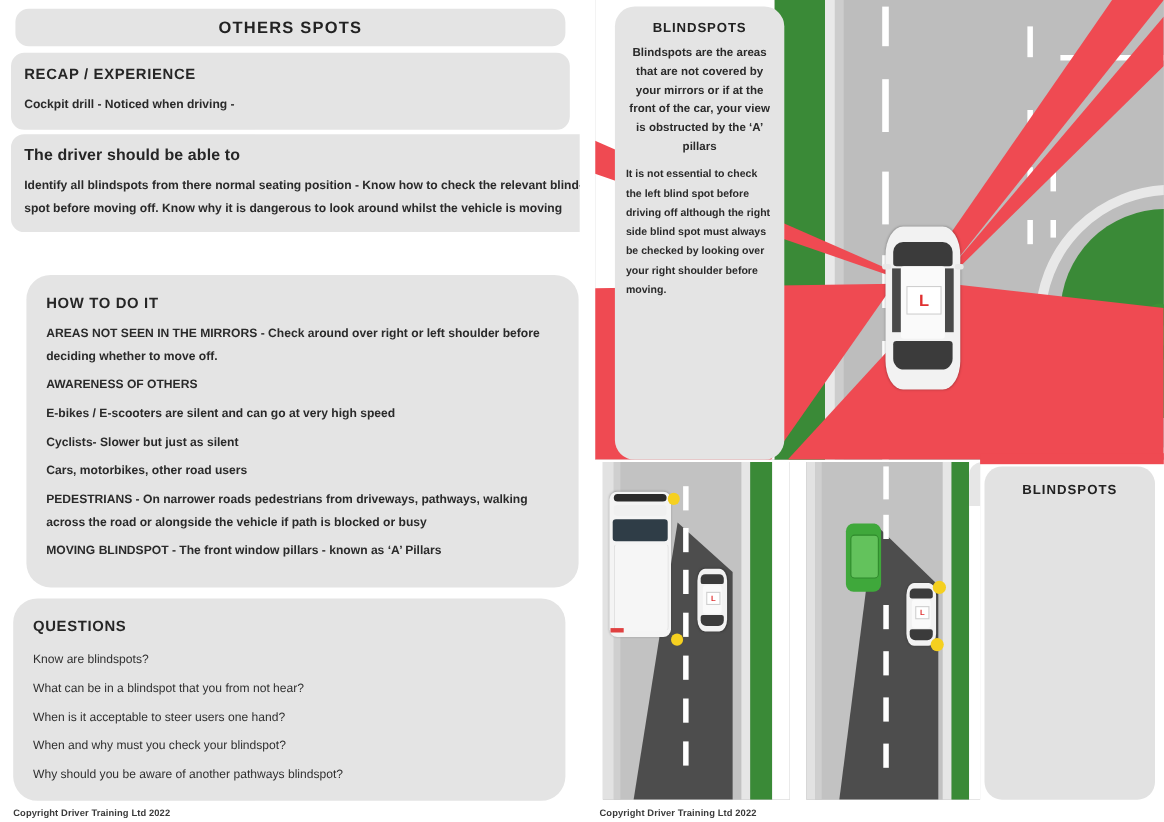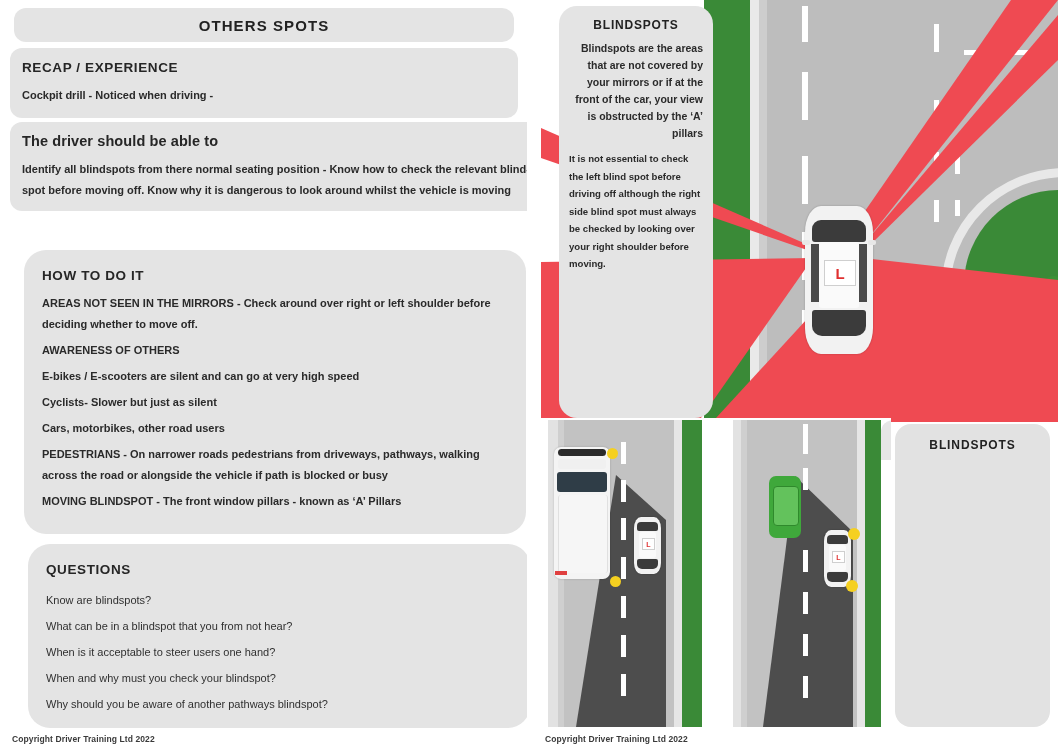--- a/index.html
+++ b/index.html
@@ -58,21 +58,21 @@
     padding: 8px 12px;
   }
   #howto-card {
     position: absolute;
     left: 24px; top: 250px;
     width: 502px; height: 284px;
     padding: 14px 18px;
   }
   #questions-card {
     position: absolute;
-    left: 28px; top: 544px;
+    left: 12px; top: 544px;
     width: 502px; height: 184px;
     padding: 14px 18px;
   }
 
   .sec-head {
     font-size: 13.5px;
     font-weight: bold;
     letter-spacing: 0.6px;
     color: #262626;
     margin: 4px 0 10px 0;
@@ -166,21 +166,21 @@
   }
   #blindspots-panel .panel-title {
     text-align: center;
     font-size: 12px;
     font-weight: bold;
     letter-spacing: 0.8px;
     color: #222;
     margin-bottom: 8px;
   }
   .panel-center {
-    text-align: right;
+    text-align: center;
     font-size: 10.5px;
     font-weight: bold;
     line-height: 17px;
     color: #2a2a2a;
     margin: 0 0 8px 0;
   }
   .panel-left {
     text-align: left;
     font-size: 9.6px;
     font-weight: bold;

